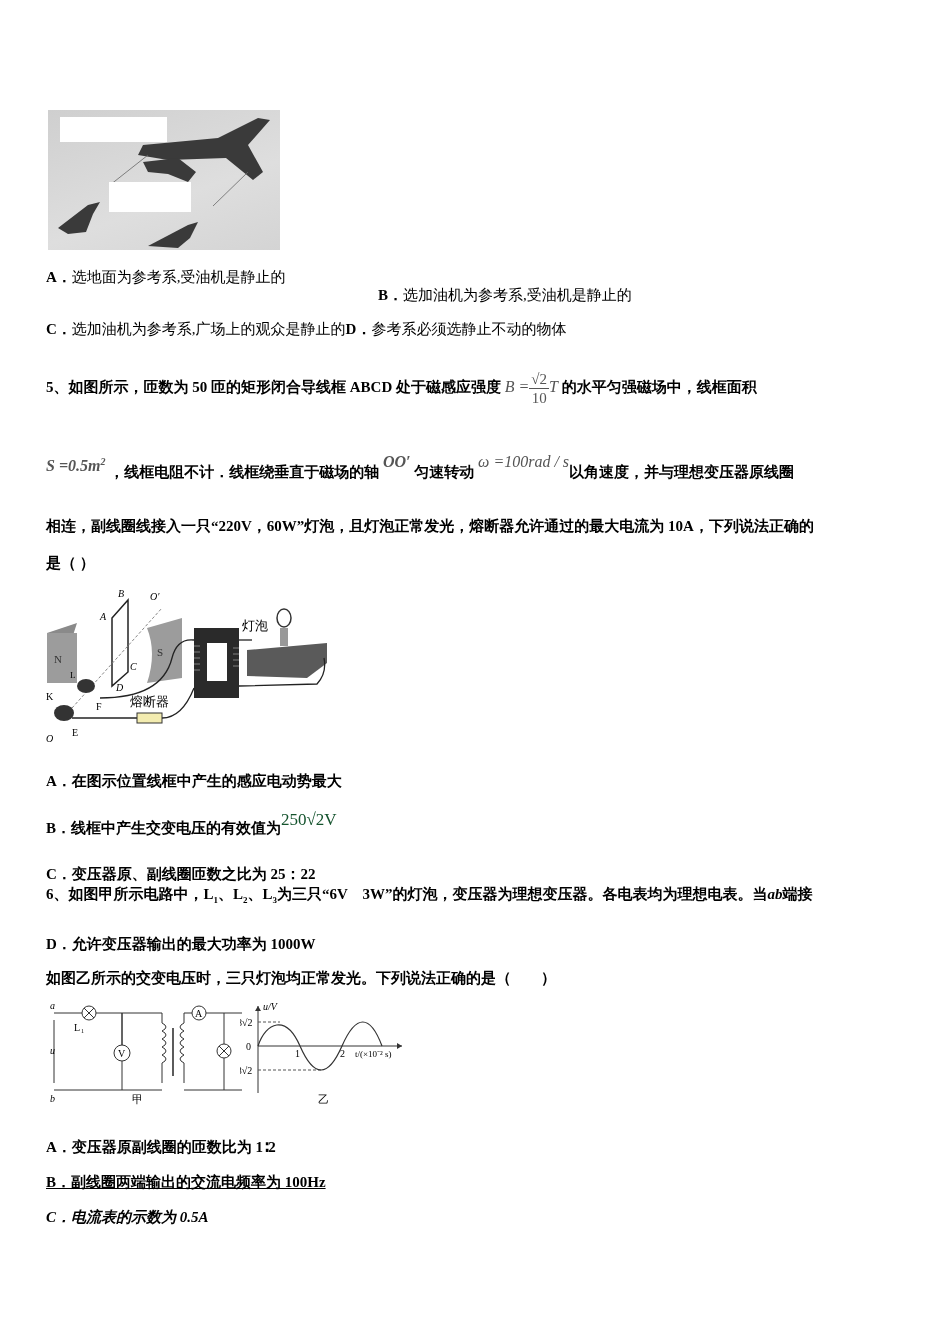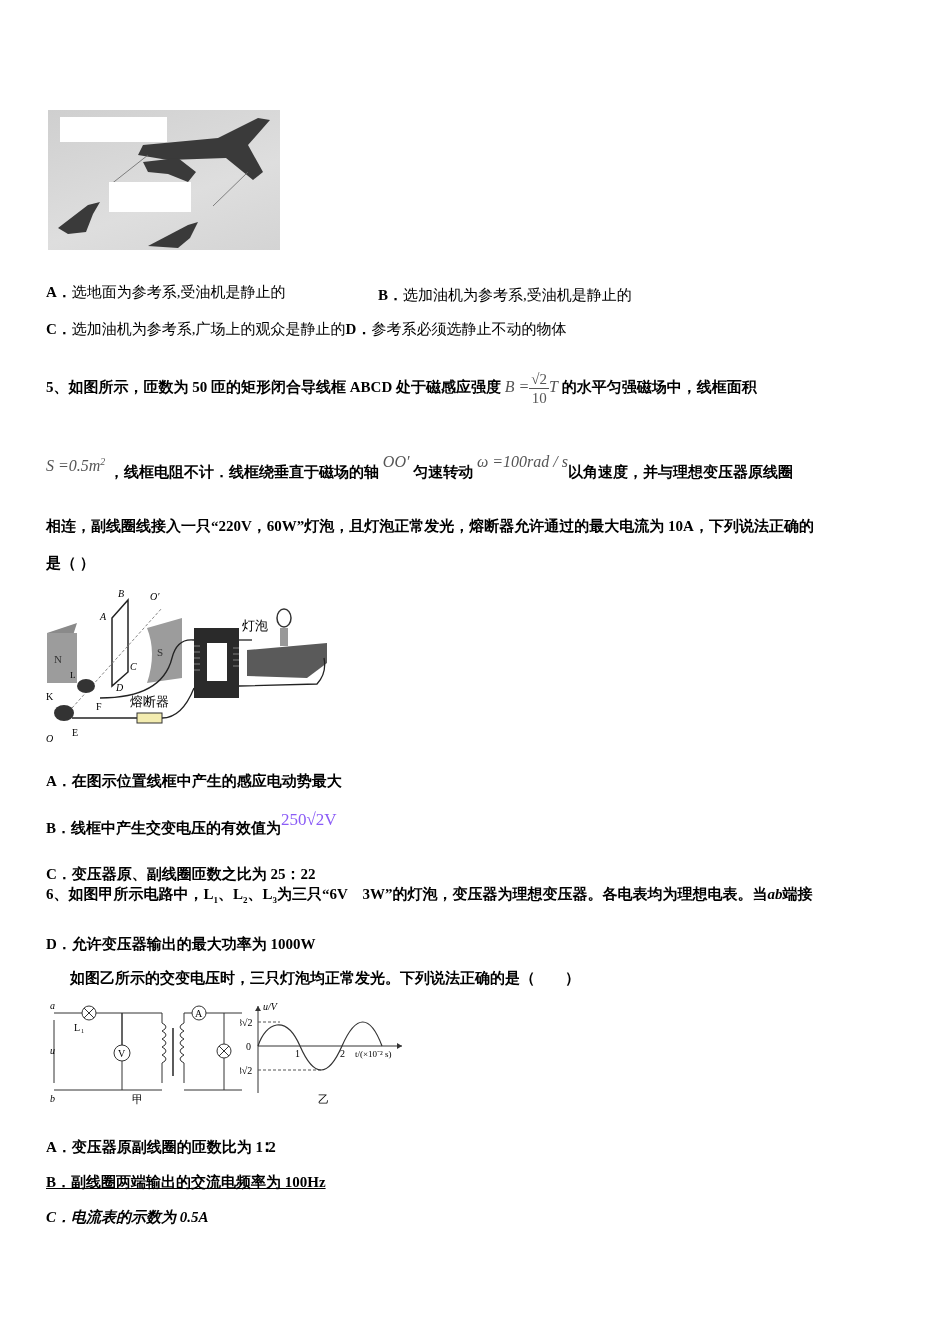--- a/index.html
+++ b/index.html
@@ -2,21 +2,21 @@
 <html><head>
 <meta charset="utf-8">
 <style>
   html, body { margin: 0; padding: 0; background: #ffffff; }
   body { width: 950px; height: 1344px; position: relative; overflow: hidden;
          font-family: "Liberation Serif", "DejaVu Serif", serif; color: #000; }
   .abs { position: absolute; }
   .line { position: absolute; left: 46px; font-size: 15px; white-space: nowrap; line-height: 20px; }
   .b { font-weight: bold; }
   .math { font-family: "Liberation Serif", serif; font-style: italic; color: #555; font-size: 16px; }
-  .mathn { font-family: "Liberation Serif", serif; color: #8b5cf6; font-size: 16px; }
+  .mathn { font-family: "Liberation Serif", serif; color: #14532d; font-size: 16px; }
   .frac { display: inline-block; vertical-align: middle; text-align: center; font-family: "Liberation Serif", serif; color:#555; font-size: 15px; line-height: 18px; }
   .frac .num { display:block; border-bottom: 1px solid #555; padding: 0 2px; }
   .frac .den { display:block; }
   .sup { vertical-align: super; font-size: 10px; }
   .sub { vertical-align: sub; font-size: 9px; }
   .fig-plane { left: 48px; top: 110px; width: 232px; height: 140px; background: linear-gradient(160deg,#cfcfcf,#dedede 60%,#d4d4d4); }
   .whitebox { position:absolute; background:#fff; }
   svg text { font-family: "Liberation Serif", serif; }
 </style>
 </head>
@@ -30,39 +30,39 @@
       <path d="M10 118 L40 95 L52 92 L45 104 L38 122 L20 124 Z"></path>
       <path d="M100 136 L140 115 L150 112 L142 128 L130 138 Z"></path>
     </g>
     <line x1="100" y1="45" x2="62" y2="75" stroke="#666" stroke-width="0.8"></line>
     <line x1="200" y1="62" x2="165" y2="96" stroke="#666" stroke-width="0.8"></line>
   </svg>
   <div class="whitebox" style="left:12px;top:7px;width:107px;height:25px;"></div>
   <div class="whitebox" style="left:61px;top:72px;width:82px;height:30px;"></div>
 </div>
 
-<div class="line" style="top:282px;">
+<div class="line" style="top:267px;">
   <span class="b">A．</span><span>选地面为参考系,受油机是静止的</span>
 </div>
 <div class="line" style="top:285px;left:378px;">
   <span class="b">B．</span><span>选加油机为参考系,受油机是静止的</span>
 </div>
 <div class="line" style="top:319px;">
   <span class="b">C．</span><span>选加油机为参考系,广场上的观众是静止的</span><span class="b">D．</span><span>参考系必须选静止不动的物体</span>
 </div>
 
 <div class="line b" style="top:370px;">
   <span>5、如图所示，匝数为 50 匝的矩形闭合导线框 ABCD 处于磁感应强度</span>
   <span class="math" style="font-weight:normal;">B =</span><span class="frac" style="font-weight:normal;"><span class="num">√2</span><span class="den">10</span></span><span class="math" style="font-weight:normal;">T</span>
   <span>的水平匀强磁场中，线框面积</span>
 </div>
 <div class="line b" style="top:458px;">
-  <span class="math" style="font-weight:normal;position:relative;top:-6px;"><span>S =0.5m</span><span class="sup">2</span></span>
+  <span class="math" style="font-weight:bold;position:relative;top:-6px;"><span>S =0.5m</span><span class="sup">2</span></span>
   <span>，线框电阻不计．线框绕垂直于磁场的轴</span>
-  <span class="math" style="font-weight:normal;position:relative;top:-10px;">OO′</span>
+  <span class="math" style="font-weight:bold;position:relative;top:-10px;">OO′</span>
   <span>匀速转动</span>
   <span class="math" style="font-weight:normal;position:relative;top:-10px;">ω =100rad / s</span><span>以角速度，并与理想变压器原线圈</span>
 </div>
 <div class="line b" style="top:516px;text-align:center;">相连，副线圈线接入一只“220V，60W”灯泡，且灯泡正常发光，熔断器允许通过的最大电流为 10A，下列说法正确的</div>
 <div class="line b" style="top:553px;">是（    ）</div>
 
 <div class="abs" style="left:42px;top:588px;width:295px;height:160px;">
   <svg width="295" height="160" viewBox="0 0 295 160">
 
     <path d="M5 45 L35 35 Q25 60 30 85 L5 95 Z" fill="#8a8a8a"></path>
@@ -120,21 +120,21 @@
 <div class="line b" style="top:864px;">
   <span>C．</span><span>变压器原、副线圈匝数之比为 25：22</span>
 </div>
 <div class="line b" style="top:898px;margin-top:36px;">
   <span>D．</span><span>允许变压器输出的最大功率为 1000W</span>
 </div>
 
 <div class="line b" style="top:884px;">
   <span>6、如图甲所示电路中，L</span><span class="sub">1</span><span>、L</span><span class="sub">2</span><span>、L</span><span class="sub">3</span><span>为三只“6V　3W”的灯泡，变压器为理想变压器。各电表均为理想电表。当</span><i>ab</i><span>端接</span>
 </div>
-<div class="line b" style="top:968px;margin-left:24px;">如图乙所示的交变电压时，三只灯泡均正常发光。下列说法正确的是（　　）</div>
+<div class="line b" style="top:968px;">如图乙所示的交变电压时，三只灯泡均正常发光。下列说法正确的是（　　）</div>
 
 <div class="abs" style="left:42px;top:998px;width:200px;height:112px;">
   <svg width="200" height="112" viewBox="0 0 200 112">
     <g stroke="#333" stroke-width="1" fill="none">
       <line x1="12" y1="15" x2="40" y2="15"></line>
       <line x1="54" y1="15" x2="80" y2="15"></line>
       <line x1="80" y1="15" x2="80" y2="92"></line>
       <line x1="12" y1="92" x2="80" y2="92"></line>
       <line x1="80" y1="15" x2="80" y2="48"></line>
       <line x1="80" y1="15" x2="120" y2="15"></line>

